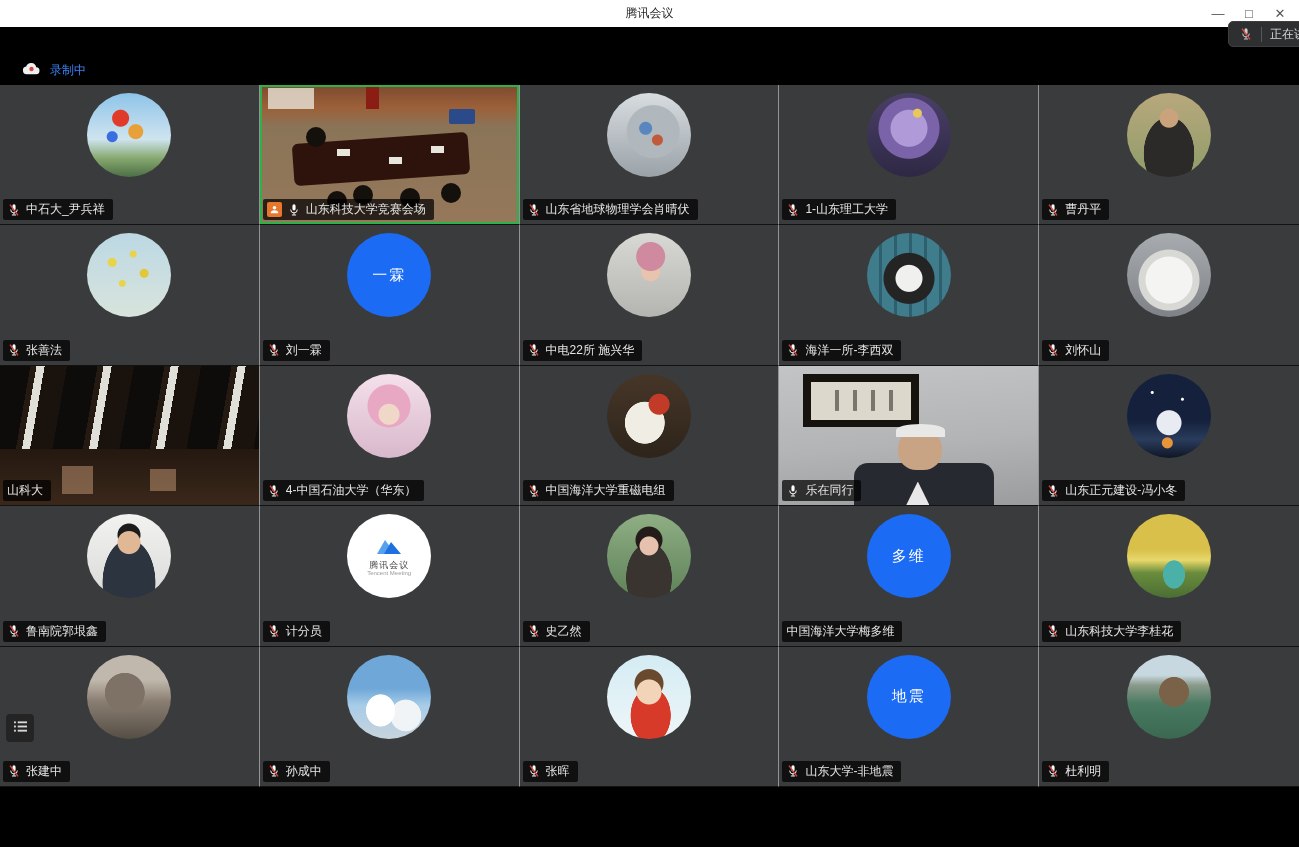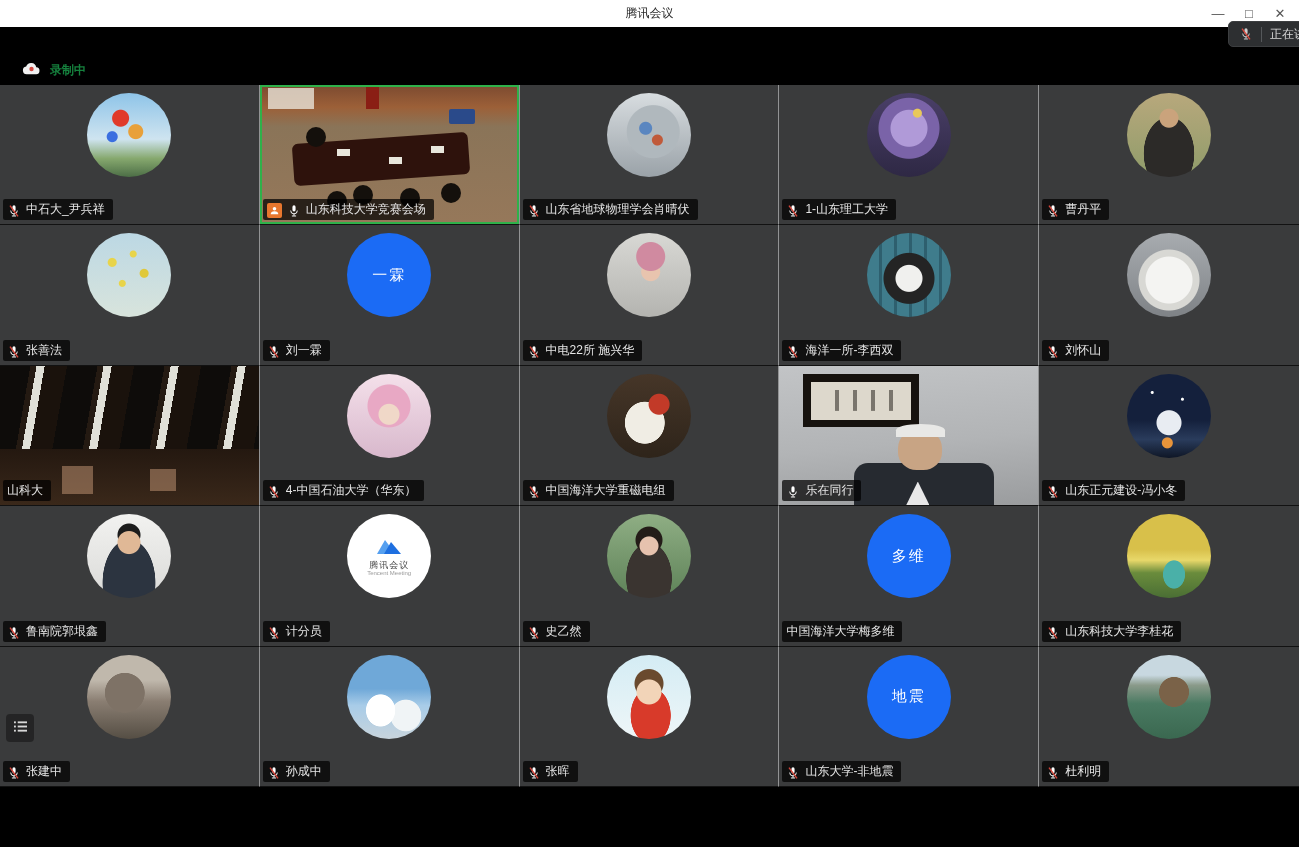--- a/index.html
+++ b/index.html
@@ -17,36 +17,36 @@
 
   
   .speaking-popup { position:absolute; top:21px; right:-18px; height:26px; background:#2d2f31;
     border:1px solid #3c3e40; border-radius:5px; display:flex; align-items:center; gap:8px;
     padding:0 10px 0 10px; z-index:6; }
   .speaking-popup .divider { width:1px; height:15px; background:#55585b; }
   .speaking-popup .txt { font-size:12px; color:#d8d8d8; white-space:nowrap; }
 
   
   .rec-indicator { position:absolute; top:61px; left:22px; display:flex; align-items:center; gap:9px; z-index:5; }
-  .rec-indicator .txt { font-size:12px; color:#15803d;font-weight:bold; }
+  .rec-indicator .txt { font-size:12px; color:#3b82f6; }
 
   
   .layout-btn { position:absolute; left:6px; top:714px; width:28px; height:28px; background:rgba(22,22,22,.6);
     border-radius:4px; display:flex; align-items:center; justify-content:center; z-index:5; }
 
   
   .grid { position:absolute; top:85px; left:0; width:1299px; height:702px;
     display:grid; grid-template-columns:repeat(5,1fr); grid-template-rows:repeat(5,1fr); }
   .tile { position:relative; background:#3a3b3c; overflow:hidden;
     border-right:1px solid rgba(255,255,255,.45); border-bottom:1px solid #121212; }
   .tile:nth-child(5n){ border-right:none;font-family:Liberation Serif, serif; }
   .tile.speaking::after { content:""; position:absolute; inset:0; border:2px solid #2fb14a; pointer-events:none; }
 
   
-  .label { position:absolute; left:3px; bottom:4px; display:flex; align-items:flex-end; gap:5px;
+  .label { position:absolute; left:3px; bottom:4px; display:flex; align-items:center; gap:5px;
     background:rgba(0,0,0,.72); border-radius:2px; padding:2px 8px 2px 4px; max-width:95%; z-index:3; }
   .label .pname { font-size:12px; color:#e6e6e6; white-space:nowrap; }
   .mic { width:14px; height:14px; flex:0 0 auto; display:flex; }
   .badge { width:15px; height:15px; flex:0 0 auto; background:#e8772e; border-radius:2px;
     display:flex; align-items:center; justify-content:center; }
 
   
   .avatar { position:absolute; left:50%; top:8px; transform:translateX(-50%);
     width:84px; height:84px; border-radius:50%; overflow:hidden; }
   .text-avatar { background:#1b6bf5; display:flex; align-items:center; justify-content:center; }

